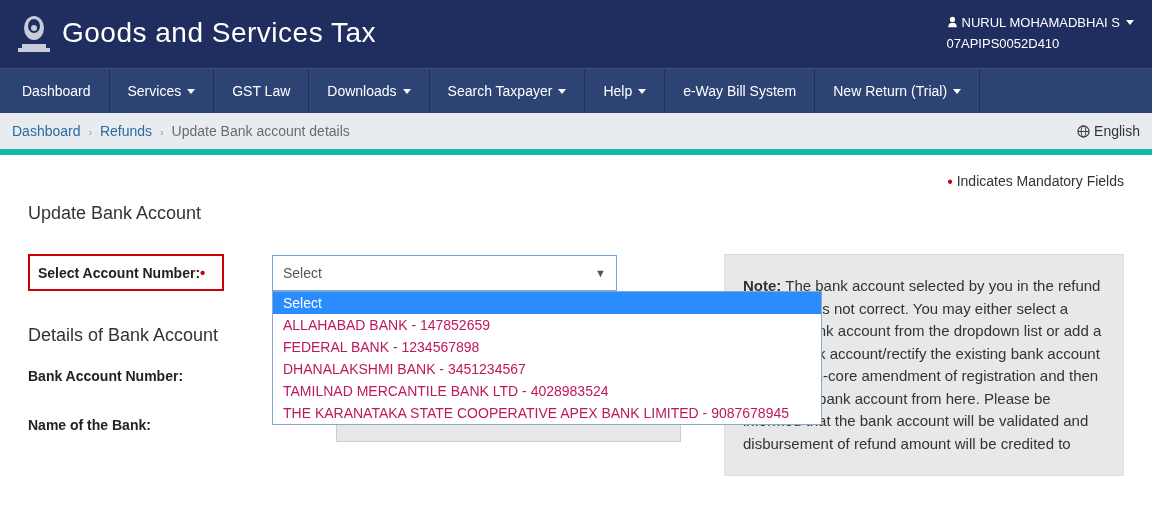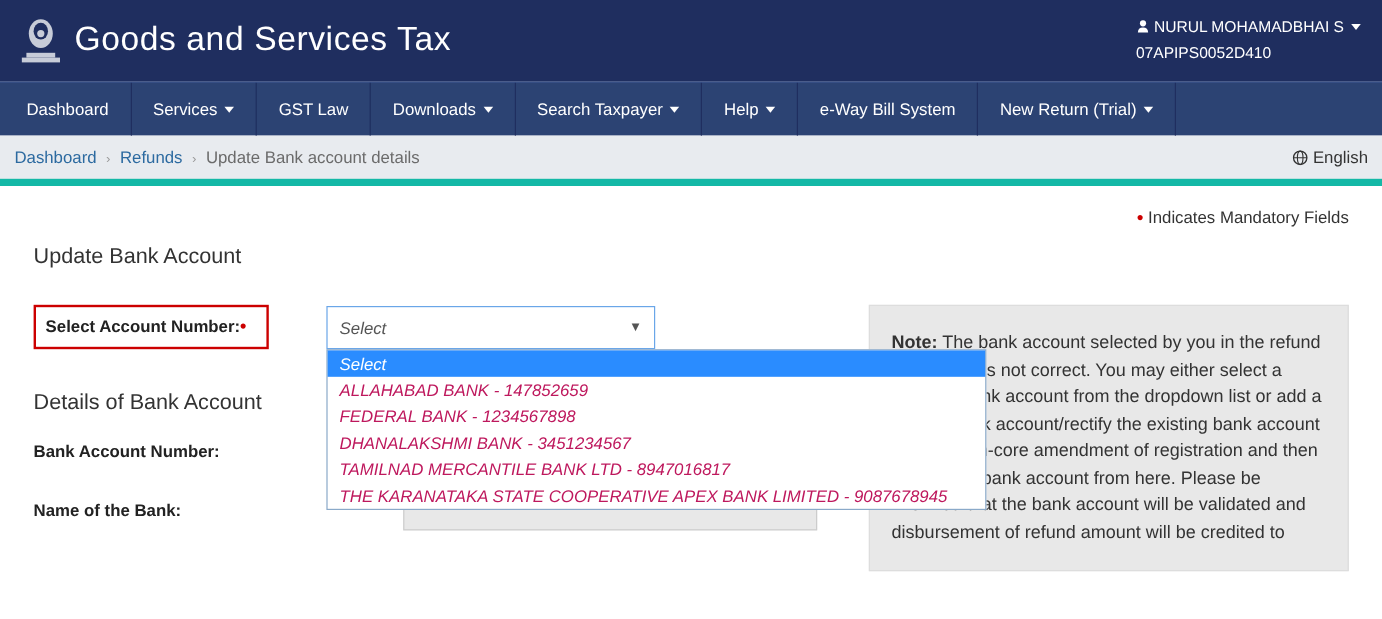--- a/index.html
+++ b/index.html
@@ -31,21 +31,21 @@
     
     .layout-row { display: flex; gap: 30px; align-items: flex-start; }
     .left-col { flex: 1 1 60%; }
     .right-col { flex: 0 0 400px; }
     
     .field-row { display: flex; align-items: center; margin-bottom: 24px; position: relative; }
     .field-label { width: 260px; font-weight: bold; font-size: 14px; color: #222; }
     .field-label .req { color: #c00; font-size: 15px; }
     .boxed-label { border: 2px solid #c00; padding: 8px 8px; width: 196px; }
     
-    .select-wrap { position: relative; width: 274px; font-style: italic; }
+    .select-wrap { position: relative; width: 345px; }
     .select-box { width: 100%; height: 36px; border: 1px solid #6aa6e8; background: #fff; padding: 0 10px; display: flex; align-items: center; justify-content: space-between; cursor: pointer; font-size: 14px; color: #555; }
     .select-caret { color: #555; font-size: 11px; }
     
     .dropdown { position: absolute; top: 36px; left: 0; width: 550px; border: 1px solid #8aa9c9; background: #fff; z-index: 20; font-size: 14px; }
     .dropdown-item { padding: 3px 10px; cursor: pointer; white-space: nowrap; color: #be185d; }
     .dropdown-item.selected { background: #2a8cff; color: #fff; }
     
     .section-title { font-size: 18px; font-weight: 400; color: #333; margin: 34px 0 22px; }
     
     .readonly-box { width: 345px; height: 34px; background: #e8e8e8; border: 1px solid #ccc; }
@@ -160,21 +160,21 @@
         <div class="select-wrap">
           <div class="select-box">
             <span>Select</span>
             <span class="select-caret">▼</span>
           </div>
           <div class="dropdown">
             <div class="dropdown-item selected">Select</div>
             <div class="dropdown-item">ALLAHABAD BANK - 147852659</div>
             <div class="dropdown-item">FEDERAL BANK - 1234567898</div>
             <div class="dropdown-item">DHANALAKSHMI BANK - 3451234567</div>
-            <div class="dropdown-item">TAMILNAD MERCANTILE BANK LTD - 8947016817</div>
+            <div class="dropdown-item">TAMILNAD MERCANTILE BANK LTD - 4028983524</div>
             <div class="dropdown-item">THE KARANATAKA STATE COOPERATIVE APEX BANK LIMITED - 9087678945</div>
           </div>
         </div>
       </div>
 
       <div class="section-title">Details of Bank Account</div>
 
       <div class="field-row">
         <div class="field-label">Bank Account Number:</div>
       </div>

